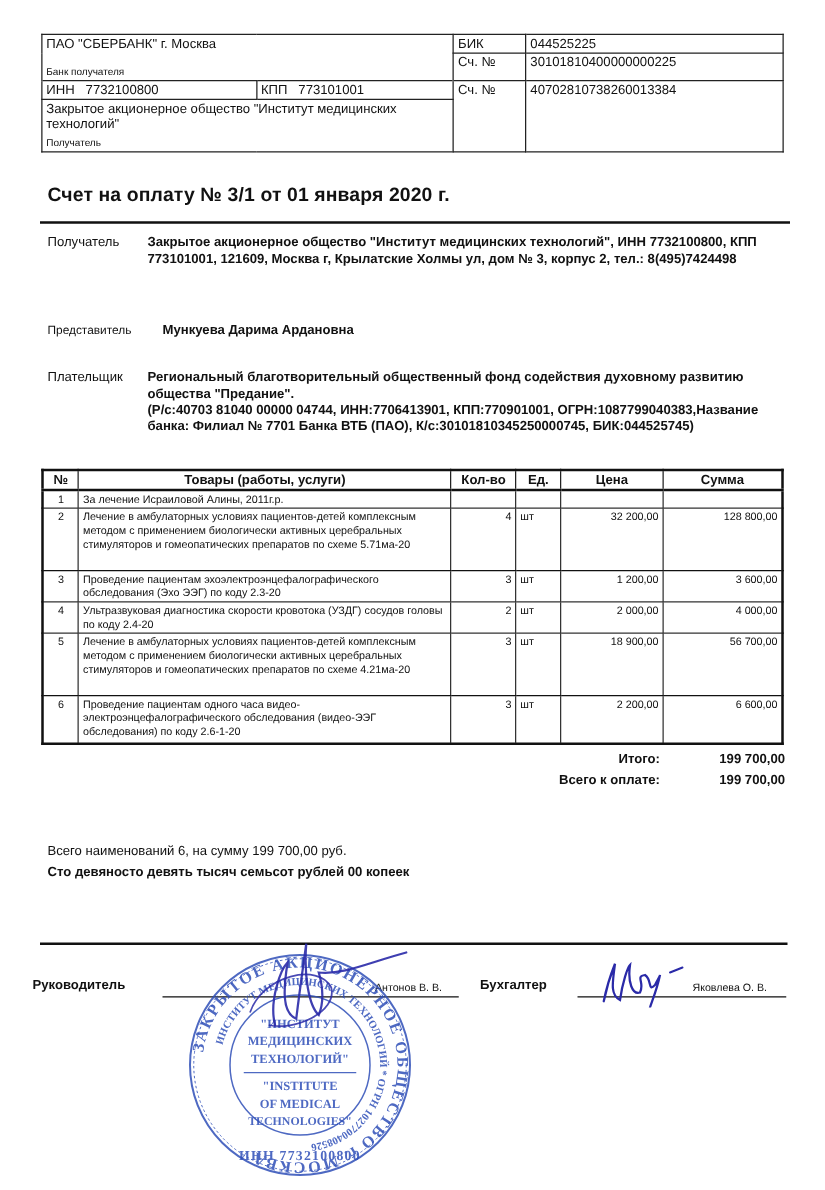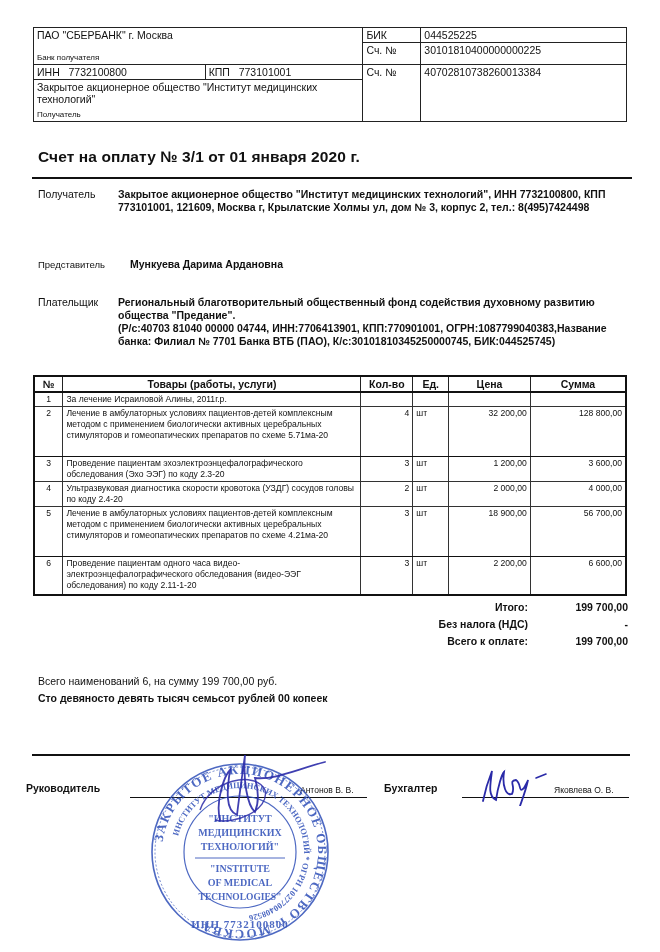--- a/index.html
+++ b/index.html
@@ -165,37 +165,33 @@
     <tr class="thick" style="height:50px">
       <td class="c-no">5</td>
       <td>Лечение в амбулаторных условиях пациентов-детей комплексным методом с применением  биологически активных церебральных стимуляторов и гомеопатических препаратов по схеме 4.21ма-20</td>
       <td class="c-qty">3</td>
       <td>шт</td>
       <td class="c-price">18 900,00</td>
       <td class="c-sum">56 700,00</td>
     </tr>
     <tr style="height:38px">
       <td class="c-no">6</td>
-      <td>Проведение пациентам одного часа видео-электроэнцефалографического обследования (видео-ЭЭГ обследования) по коду 2.11-1-20</td>
+      <td>Проведение пациентам одного часа видео-электроэнцефалографического обследования (видео-ЭЭГ обследования) по коду 2.6-1-20</td>
       <td class="c-qty">3</td>
       <td>шт</td>
       <td class="c-price">2 200,00</td>
       <td class="c-sum">6 600,00</td>
     </tr>
   </tbody>
 </table>
 
 <div class="totals">
   <div class="row">
     <span class="tl">Итого:</span>
     <span class="tv">199 700,00</span>
-  </div>
-  <div class="row">
-    <span class="tl">Без налога (НДС)</span>
-    <span class="tv">-</span>
   </div>
   <div class="row">
     <span class="tl">Всего к оплате:</span>
     <span class="tv">199 700,00</span>
   </div>
 </div>
 
 <div class="summary1">Всего наименований 6, на сумму 199 700,00 руб.</div>
 <div class="summary2">Сто девяносто девять тысяч семьсот рублей 00 копеек</div>
 

